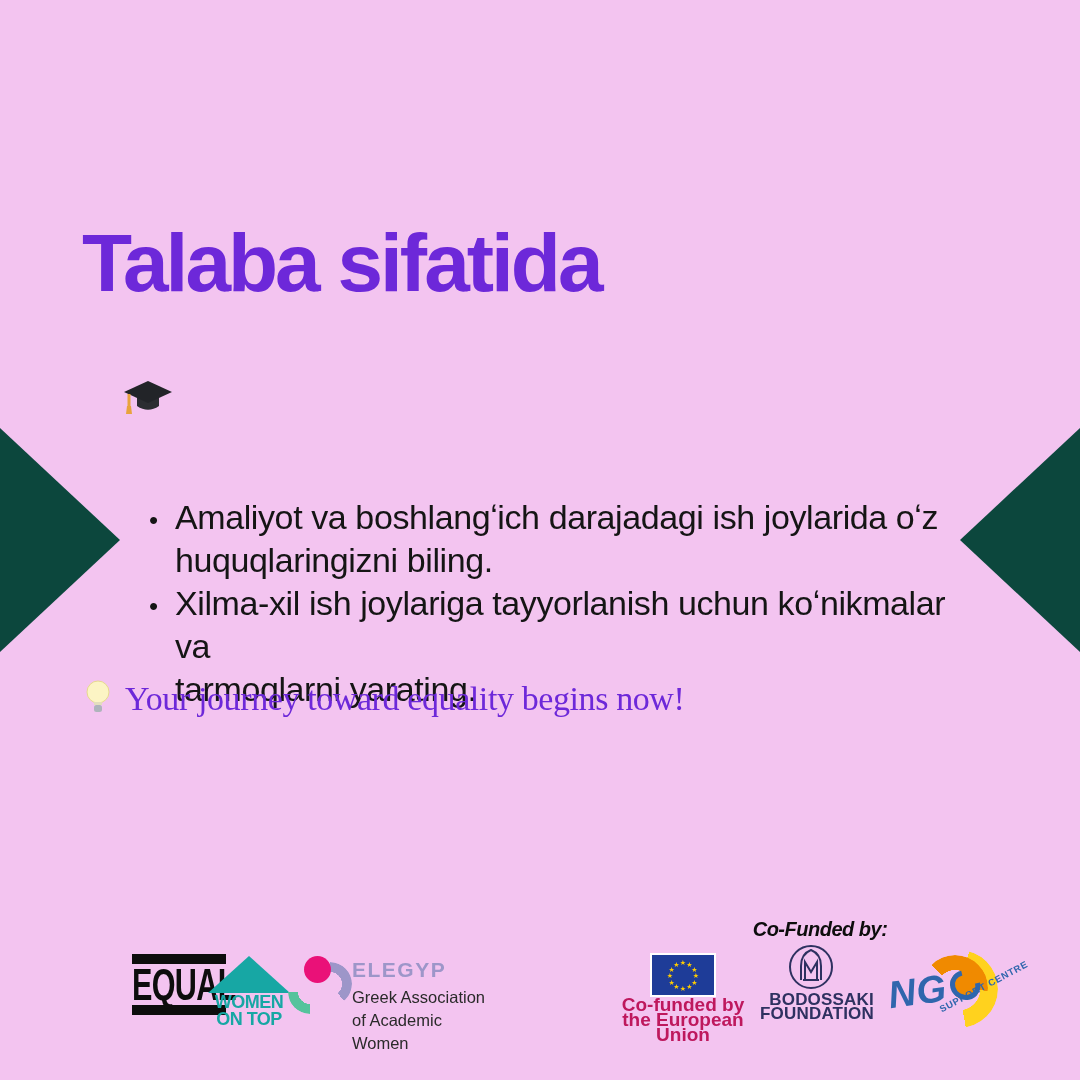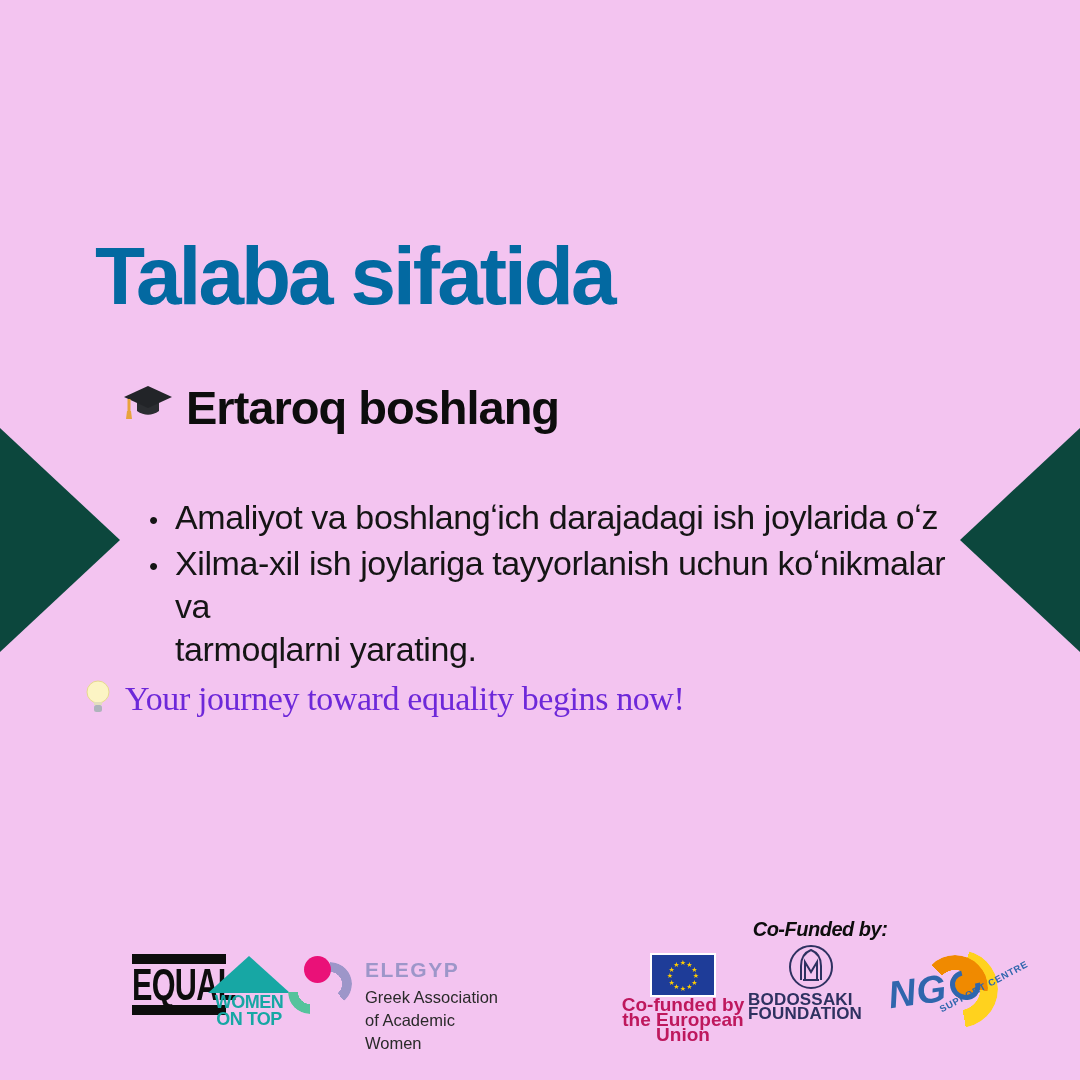--- a/index.html
+++ b/index.html
@@ -6,22 +6,22 @@
   .canvas {
     position:relative; width:1080px; height:1080px; overflow:hidden;
     background:#f3c4f0; font-family:"Liberation Sans", sans-serif; color:#0d0d0d;
   }
   
   .tri { position:absolute; top:428px; width:120px; height:224px; background:#0c473d; }
   .tri-left  { left:0;  clip-path:polygon(0 0, 100% 50%, 0 100%); }
   .tri-right { right:0; clip-path:polygon(100% 0, 0 50%, 100% 100%); }
 
   
-  .title { position:absolute; left:82px; top:216px; margin:13px;
-    font-size:82px; font-weight:700; letter-spacing:-3px; color:#0369a1; }
+  .title { position:absolute; left:82px; top:216px; margin:0;
+    font-size:82px; font-weight:700; letter-spacing:-3px; color:#6d28d9; }
   .heading { position:absolute; left:124px; top:380px; display:flex; align-items:center; gap:14px; }
   .heading h2 { margin:0; font-size:47px; font-weight:700; letter-spacing:-1px; }
   .bullets { position:absolute; left:137px; top:484px; width:830px; margin:12px; padding:0; list-style:none; }
   .bullets li { display:flex; font-size:34px; line-height:43px; color:#151515; letter-spacing:-0.4px; }
   .bullets .marker { flex:none; width:26px; }
   .bullets .marker::before { content:"•"; font-size:26px; }
   .callout { position:absolute; left:86px; top:680px; display:flex; align-items:center; gap:15px;
     font-size:34px; letter-spacing:-0.4px; color:#6d28d9;font-family:Liberation Serif, serif; }
 
   
@@ -32,21 +32,21 @@
 
   
   .wot { position:absolute; left:206px; top:956px; width:86px; text-align:center;
     color:#17a7a4; font-weight:700; }
   .wot-tri { width:0; height:0; margin:0 auto;
     border-left:41px solid transparent; border-right:41px solid transparent;
     border-bottom:37px solid #17a7a4; }
   .wot-text { margin-top:1px; font-size:18px; line-height:17px; letter-spacing:-0.5px; }
 
   
-  .elegyp { position:absolute; left:288px; top:956px; display:flex; gap:13px; }
+  .elegyp { position:absolute; left:288px; top:956px; display:flex; }
   .el-mark { position:relative; width:64px; height:58px; }
   .el-circle { position:absolute; left:16px; top:0; width:27px; height:27px;
     border-radius:50%; background:#ea1178; }
   .ring { position:absolute; border-radius:50%;
     -webkit-mask:radial-gradient(circle closest-side, transparent 54%, #000 55%);
             mask:radial-gradient(circle closest-side, transparent 54%, #000 55%); }
   .el-purple { left:20px; top:6px; width:44px; height:44px;
     background:conic-gradient(#9d96c9 0 140deg, transparent 140deg); }
   .el-green { left:0; top:14px; width:44px; height:44px;
     background:conic-gradient(from 180deg, #55c39c 0 90deg, transparent 90deg); }
@@ -54,21 +54,21 @@
   .el-name { font-size:21px; font-weight:700; color:#9d96c9; letter-spacing:1.5px; }
   .el-desc { font-size:16.5px; line-height:16px; color:#2a2a2a; margin-top:7px; }
   .el-desc:first-of-type { margin-top:3px; }
 
   
   .cofunded { position:absolute; left:720px; top:918px; width:200px; text-align:center;
     font-size:20px; font-weight:700; letter-spacing:-0.5px;font-style:italic; }
   .eu { position:absolute; left:612px; top:953px; width:142px; text-align:center; }
   .eu svg { display:block; margin:0 auto; }
   .eu-text { font-size:19px; font-weight:700; color:#be185d; line-height:15px; }
-  .bodossaki { position:absolute; left:748px; top:944px; width:126px; text-align:left; color:#2e3160; }
+  .bodossaki { position:absolute; left:748px; top:944px; width:126px; text-align:right; color:#2e3160; }
   .bodossaki svg { display:block; margin:0 auto 3px auto; }
   .bod-text { font-size:17px; font-weight:700; line-height:14px; letter-spacing:0.2px; }
 
   
   .ngo { position:absolute; left:880px; top:946px; width:145px; height:84px; }
   .ngo-letters { position:absolute; left:8px; top:22px; display:flex; align-items:center;
     font-style:italic; font-weight:700; font-size:38px; color:#2f66ad; letter-spacing:1px;
     transform:rotate(-8deg); }
   .ngo-o { display:inline-block; width:31px; height:29px; margin-left:3px; box-sizing:border-box;
     background:#f08a00; border:5px solid #2f66ad; border-top-color:transparent;
@@ -90,28 +90,28 @@
 
   <h1 class="title">Talaba sifatida</h1>
 
   <div class="heading">
     <svg width="48" height="46" viewBox="0 0 48 46">
       <path d="M13 17 v9 q11 7.5 22 0 v-9 l-11 5 z" fill="#2b2d31"></path>
       <polygon points="24,1 48,12 24,23 0,12" fill="#222428"></polygon>
       <path d="M5 14 v12" stroke="#e8a33d" stroke-width="3" fill="none"></path>
       <path d="M3 26 h4 l1 8 h-6 z" fill="#e8a33d"></path>
     </svg>
-    <h2>Ertaroq boshlang</h2>
   </div>
 
   <ul class="bullets">
     <li>
       <span class="marker"></span>
       <span>
         <span style="display:block">Amaliyot va boshlangʻich darajadagi ish joylarida oʻz</span>
+        <span style="display:block">huquqlaringizni biling.</span>
       </span>
     </li>
     <li>
       <span class="marker"></span>
       <span>
         <span style="display:block">Xilma-xil ish joylariga tayyorlanish uchun koʻnikmalar va</span>
         <span style="display:block">tarmoqlarni yarating.</span>
       </span>
     </li>
   </ul>

